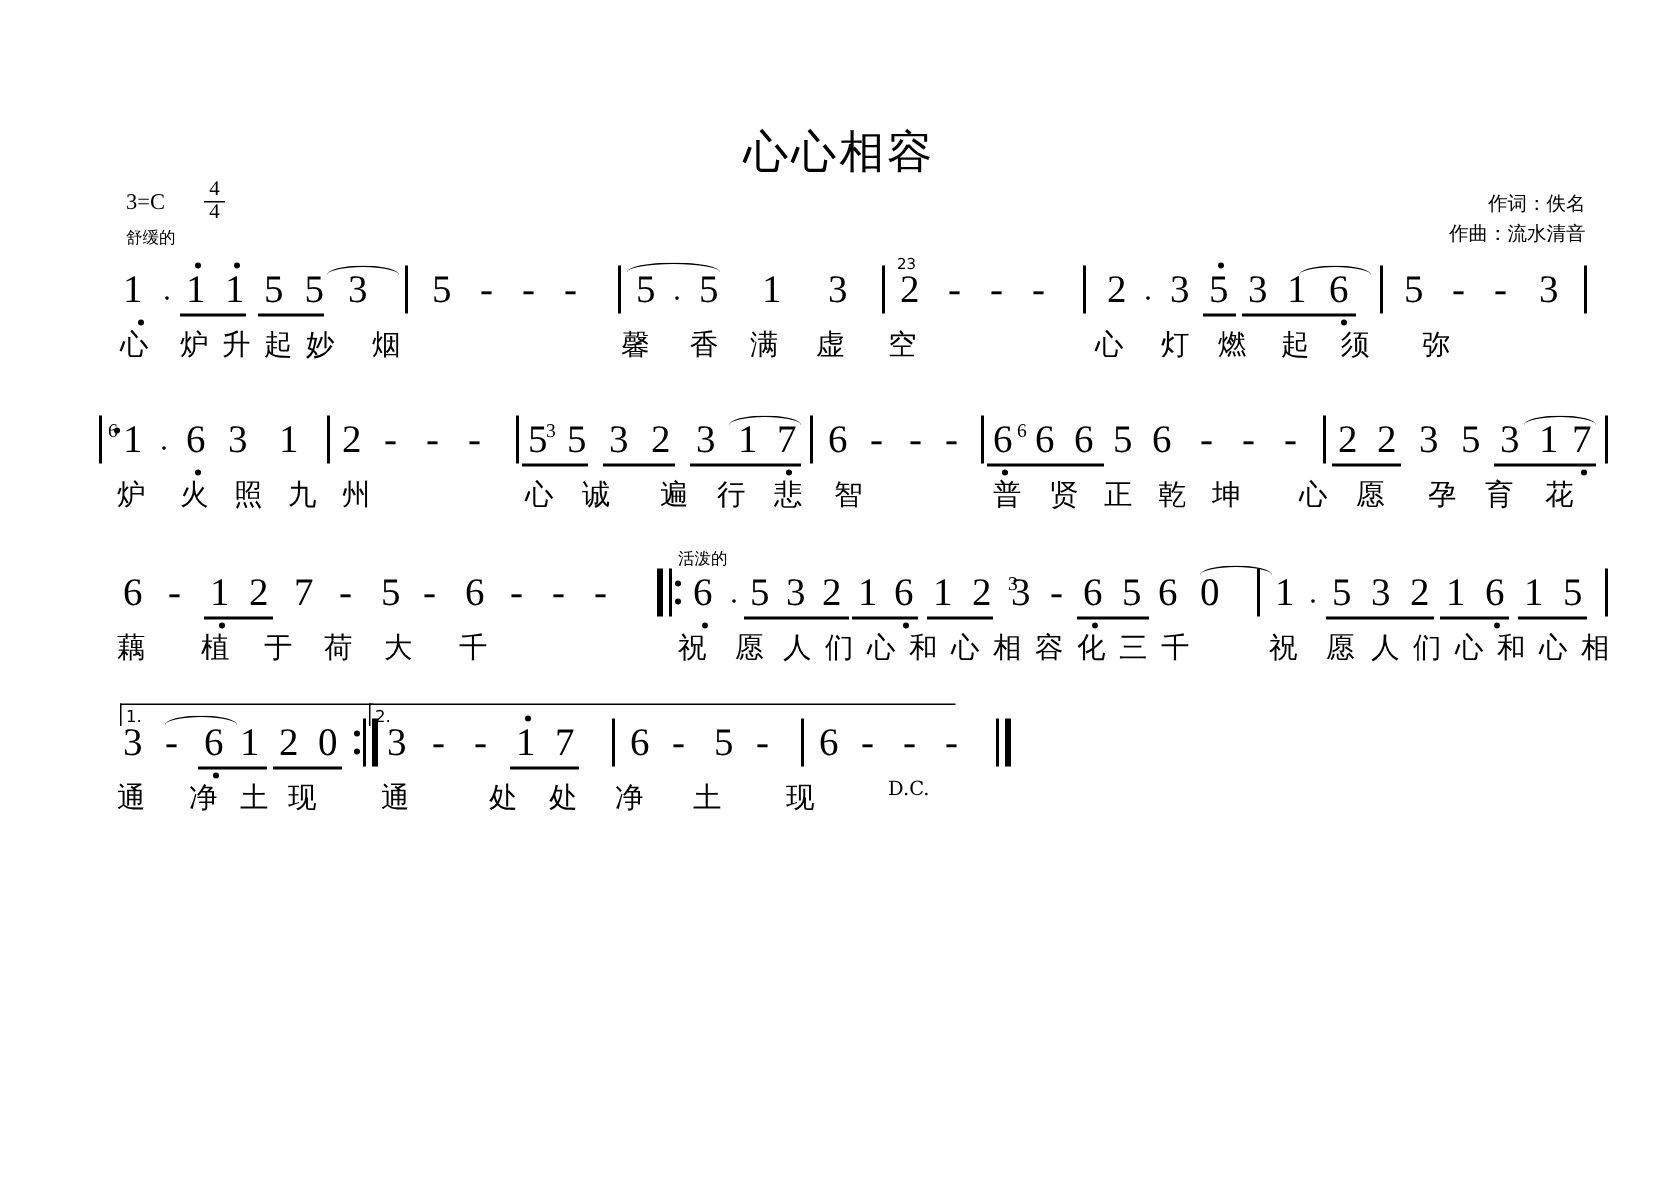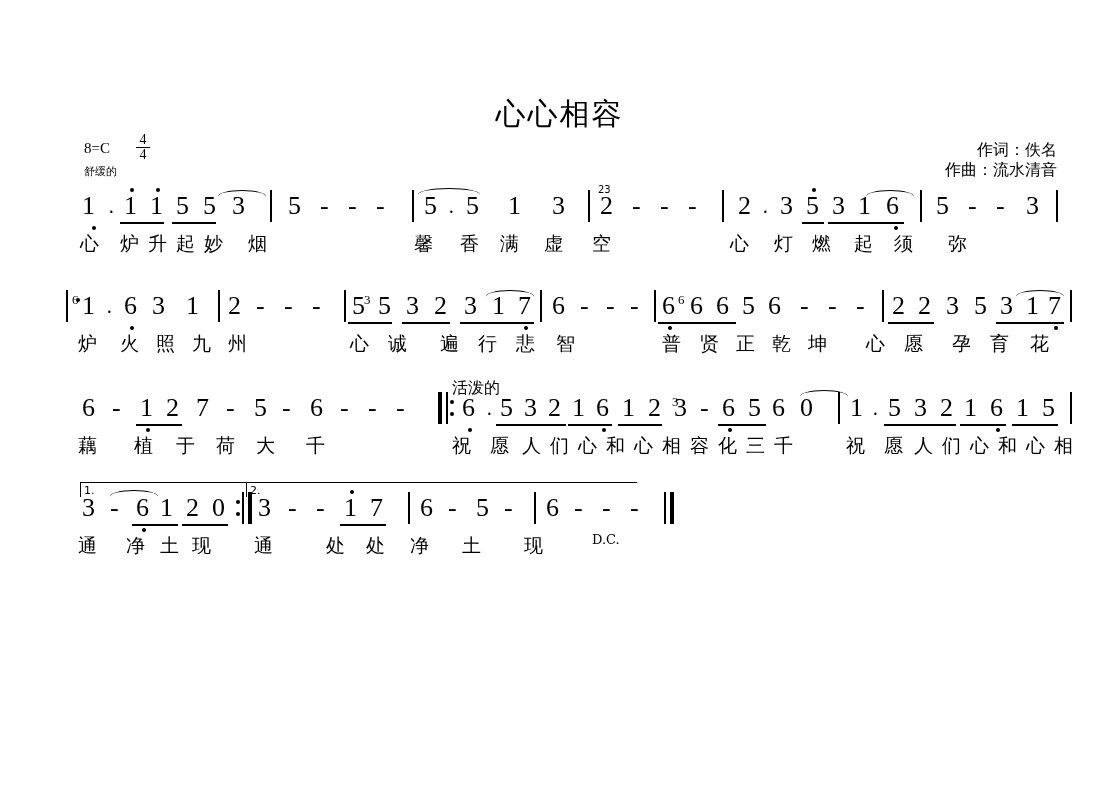--- a/index.html
+++ b/index.html
@@ -10,21 +10,21 @@
   body {
     width: 1119px;
     height: 790px;
     position: relative;
     font-family: "Liberation Serif", serif;
     color: #000000;
     overflow: hidden;
   }
   .sheet {
     position: absolute;
-    left: 0; top: 16px;
+    left: 0; top: 3px;
     width: 1119px;
     height: 740px;
   }
   
   #title {
     position: absolute;
     top: 78px;
     left: 0;
     width: 1119px;
     text-align: center;
@@ -62,28 +62,28 @@
     position: absolute;
     left: 84px;
     top: 148px;
     font-size: 11px;
     font-family: "DejaVu Sans", sans-serif;
   }
   #tempo2 {
     position: absolute;
     left: 452px;
     top: 362px;
-    font-size: 16px;
+    font-size: 11px;
     font-family: "DejaVu Sans", sans-serif;
   }
   
   .credit {
     position: absolute;
     right: 62px;
-    font-size: 16px;
+    font-size: 13px;
     font-family: "DejaVu Sans", sans-serif;
     white-space: nowrap;
   }
   #credit-lyr { top: 124px; }
   #credit-cmp { top: 144px; }
 
   
   .system {
     position: absolute;
     left: 0;
@@ -190,21 +190,21 @@
     font-family: "DejaVu Serif", serif;
   }
 </style>
 </head>
 <body>
 
 <div class="sheet">
 
   <div id="title">心心相容</div>
 
-  <div id="keysig">8=C</div>
+  <div id="keysig">3=C</div>
   <div id="meter">
     <span class="num">4</span>
     <span class="bar"></span>
     <span class="num">4</span>
   </div>
   <div id="tempo1">舒缓的</div>
   <div id="tempo2">活泼的</div>
 
   <div class="credit" id="credit-lyr">作词：佚名</div>
   <div class="credit" id="credit-cmp">作曲：流水清音</div>

